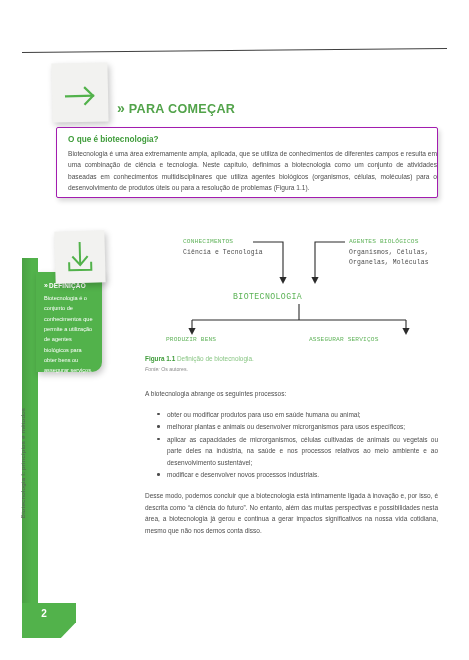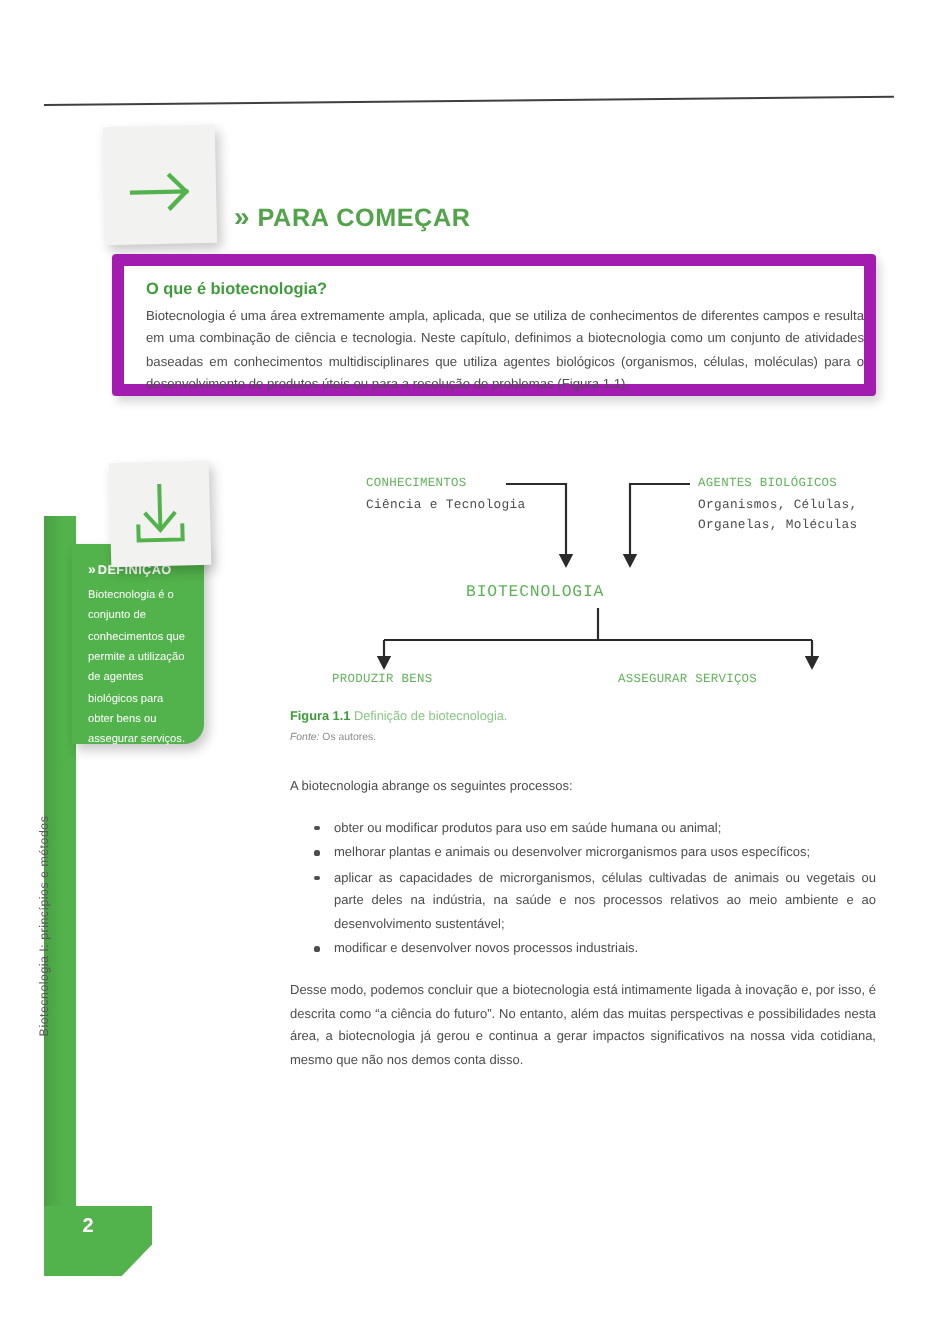--- a/index.html
+++ b/index.html
@@ -128,21 +128,21 @@
     letter-spacing: 0.3px;
   }
 
   
   .intro-box {
     position: absolute;
     left: 56px;
     top: 127px;
     width: 382px;
     height: 71px;
-    border: 6px solid #a21caf;
+    border: 1px solid #a21caf;
     border-radius: 2px;
     background: #ffffff;
     box-shadow: 2px 3px 5px rgba(0,0,0,0.16);
     box-sizing: border-box;
     padding: 7px 0 0 11px;
   }
   .intro-title {
     color: #3f9c3a;
     font-size: 8.2px;
     font-weight: bold;

